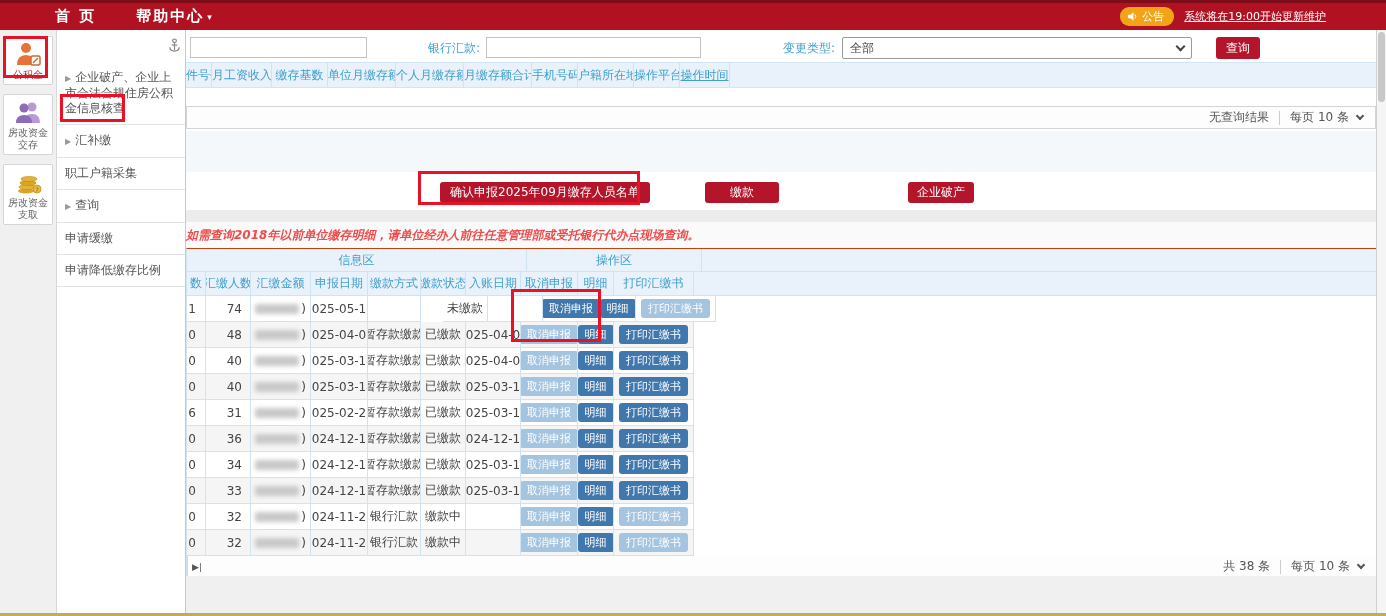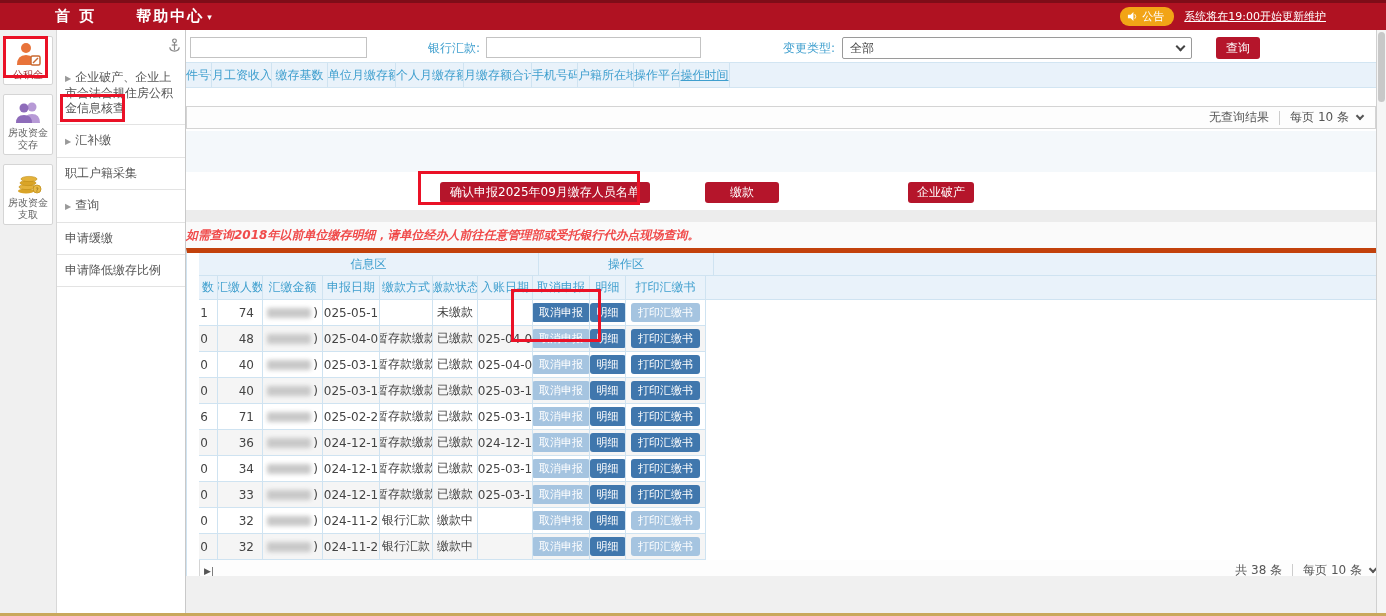--- a/index.html
+++ b/index.html
@@ -54,21 +54,21 @@
   .note1 { top:148px; height:24px; }
   .note2 { top:192px; height:26px; background:#fafafa; }
   .gray-band { position:absolute; left:0; top:180px; width:1190px; height:12px; background:#ececec; }
 
   .actions-row { position:absolute; left:0; top:142px; width:1190px; height:38px; background:#fff; }
   .btn-confirm { position:absolute; left:254px; top:10px; height:21px; padding:0 10px; }
   .btn-pay { position:absolute; left:519px; top:10px; height:21px; padding:0 25px; }
   .btn-cancelpay { position:absolute; left:722px; top:10px; height:21px; padding:0 9px; }
 
   
-  .grid { position:absolute; left:0; top:218px; width:1190px; border-top:5px solid #c2410c; border-left:1px solid #cfe3f1;padding-left:12px; }
+  .grid { position:absolute; left:0; top:218px; width:1190px; border-top:1px solid #c2410c; border-left:1px solid #cfe3f1; }
   .grow { display:flex; width:1190px; }
   .gcell { flex:none; border-right:1px solid #cfe3f1; border-bottom:1px solid #cfe3f1; overflow:hidden; white-space:nowrap; display:flex; align-items:center; justify-content:center; }
   .ghead { background:#e9f2fa; color:#3f9fce; height:23px; }
   .gsub  { background:#e9f2fa; color:#3f9fce; height:24px; }
   .gdata { height:26px; color:#444; background:#fff; }
   .grow.alt .gdata { background:#f5f5f5; }
   .num { justify-content:flex-end; padding-right:8px; }
   .blurred { width:44px; height:10px; background:#c9c9c9; border-radius:2px; filter:blur(2px); margin-right:2px; }
   .btn-grid { border:none; border-radius:3px; color:#fff; font-size:11px; height:19px; padding:0 7px; cursor:pointer; font-family:inherit; background:#4077ad; }
   .btn-grid.disabled { background:#a5c4e0; cursor:default; }
@@ -240,21 +240,21 @@
       </div>
       <div class="grow">
         <div class="gcell gdata num" style="width: 19px; justify-content: center;">1</div>
         <div class="gcell gdata num" style="width: 45px;">74</div>
         <div class="gcell gdata" style="width: 60px;">
           <span class="blurred"></span>
           <span>)</span>
         </div>
         <div class="gcell gdata" style="width: 57px;">2025-05-13</div>
         <div class="gcell gdata" style="width: 53px;"></div>
-        <div class="gcell gdata" style="width: 45px;">未缴款</div>
+        <div class="gcell gdata" style="width: 45px; margin-left: 22px;">未缴款</div>
         <div class="gcell gdata" style="width: 55px;"></div>
         <div class="gcell gdata" style="width: 57px;">
           <button class="btn-grid">取消申报</button>
         </div>
         <div class="gcell gdata" style="width: 36px;">
           <button class="btn-grid">明细</button>
         </div>
         <div class="gcell gdata" style="width: 80px;">
           <button class="btn-grid disabled">打印汇缴书</button>
         </div>
@@ -321,21 +321,21 @@
         <div class="gcell gdata" style="width: 36px;">
           <button class="btn-grid">明细</button>
         </div>
         <div class="gcell gdata" style="width: 80px;">
           <button class="btn-grid">打印汇缴书</button>
         </div>
         <div class="gcell gdata" style="flex: 1 1 0%; background: rgb(255, 255, 255); border-bottom: 1px solid rgb(255, 255, 255); border-right: none;"></div>
       </div>
       <div class="grow">
         <div class="gcell gdata num" style="width: 19px; justify-content: center;">6</div>
-        <div class="gcell gdata num" style="width: 45px;">71</div>
+        <div class="gcell gdata num" style="width: 45px;">31</div>
         <div class="gcell gdata" style="width: 60px;">
           <span class="blurred"></span>
           <span>)</span>
         </div>
         <div class="gcell gdata" style="width: 57px;">2025-02-20</div>
         <div class="gcell gdata" style="width: 53px;">暂存款缴款</div>
         <div class="gcell gdata" style="width: 45px;">已缴款</div>
         <div class="gcell gdata" style="width: 55px;">2025-03-14</div>
         <div class="gcell gdata" style="width: 57px;">
           <button class="btn-grid disabled">取消申报</button>

